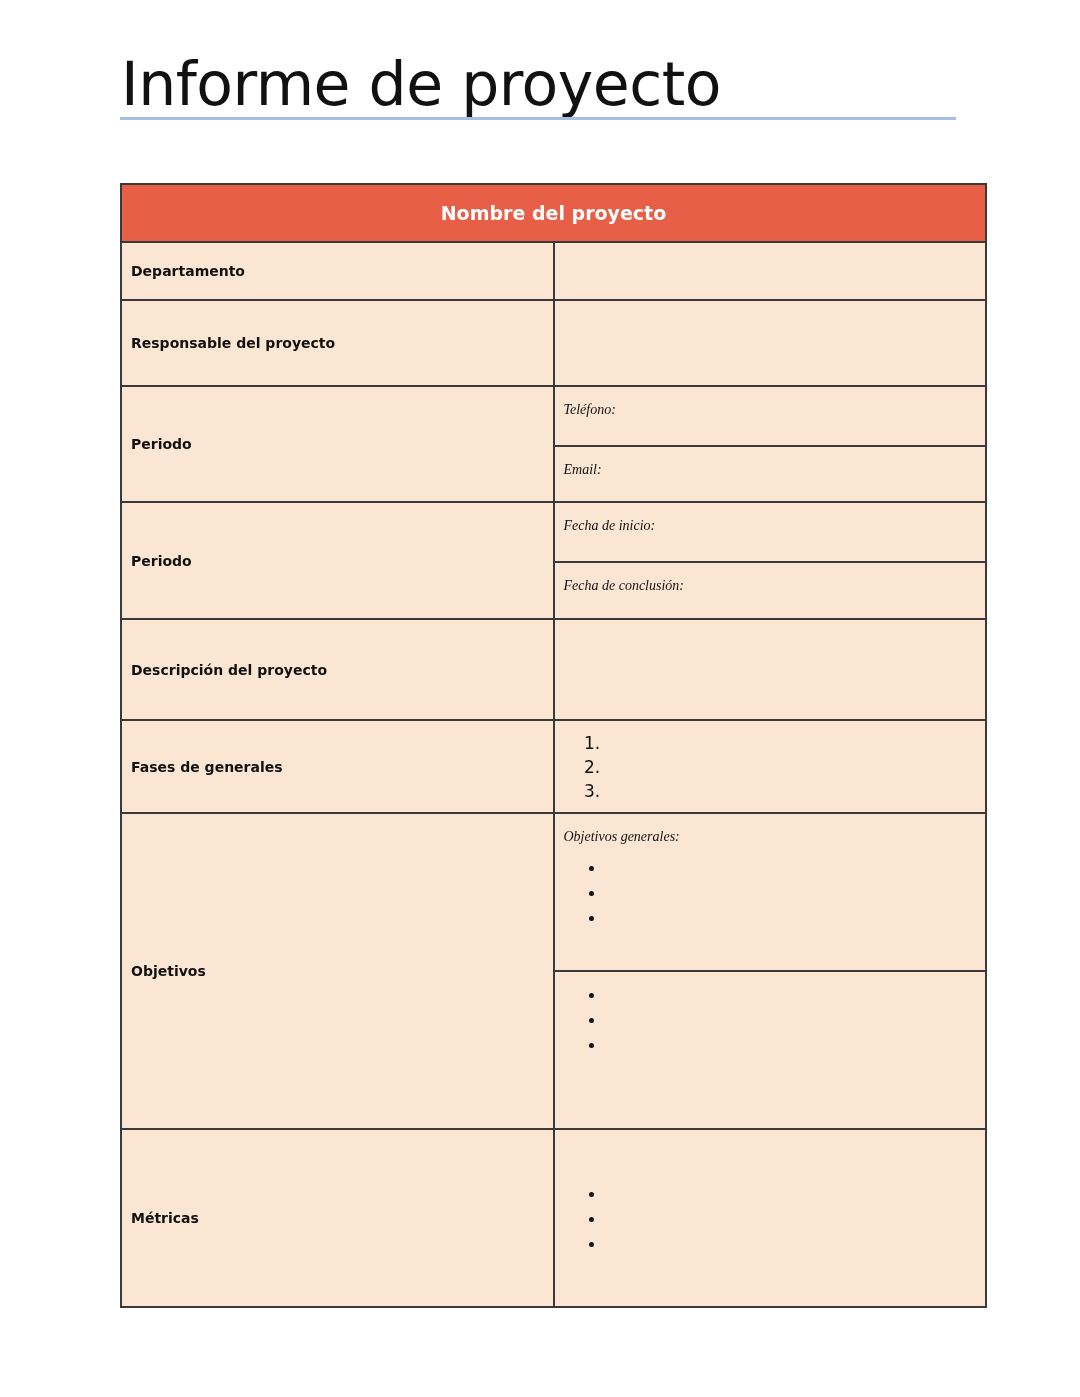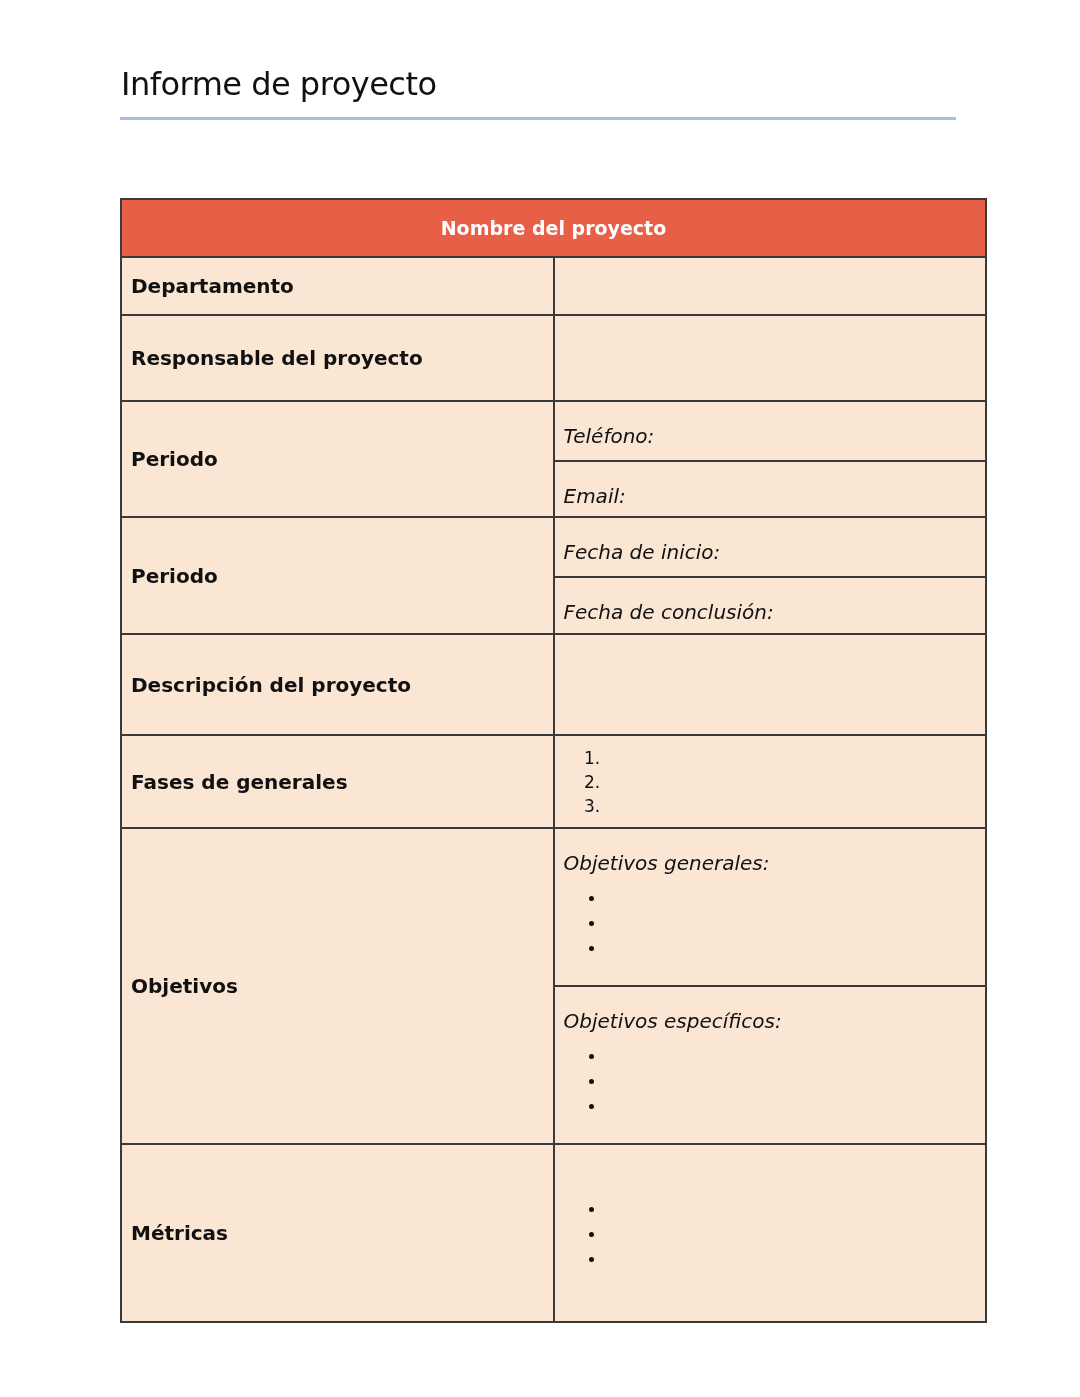--- a/index.html
+++ b/index.html
@@ -1,24 +1,24 @@
 <!DOCTYPE html>
 <html><head>
   <meta charset="utf-8">
   <style>
     html, body { margin: 0; padding: 0; background: #ffffff; }
     body { width: 1080px; height: 1397px; position: relative; font-family: "DejaVu Sans", sans-serif; color: #111; }
-    .title { position: absolute; left: 121px; top: 54px; font-size: 32px; font-weight: normal; letter-spacing: -0.5px; margin: 0; line-height: 60px; color: #111; }
+    .title { position: absolute; left: 121px; top: 54px; font-size: 60px; font-weight: normal; letter-spacing: -0.5px; margin: 0; line-height: 60px; color: #111; }
     .title-rule { position: absolute; left: 120px; top: 117px; width: 836px; height: 3px; background: #a4bfe2; }
-    .tbl { position: absolute; left: 120px; top: 198px; width: 867px; border-collapse: collapse; background: #fbe6d4; table-layout: fixed; }
-    .tbl td { border: 2px solid #3a3a3a; vertical-align: middle; padding: 0 9px; font-size: 20px; }
+    .tbl { position: absolute; left: 120px; top: 183px; width: 867px; border-collapse: collapse; background: #fbe6d4; table-layout: fixed; }
+    .tbl td { border: 2px solid #3a3a3a; vertical-align: middle; padding: 0 9px; font-size: 14px; }
     .tbl .hdr { background: #e85f47; color: #ffffff; text-align: center; font-weight: bold; height: 56px; font-size: 19px; }
     .tbl .lbl { width: 171px; font-weight: bold; line-height: 26px; }
     .tbl .val { vertical-align: top; }
-    .it { font-style: italic; padding-top: 22px; display: block; }
+    .it { font-style: italic; padding-top: 15px; display: block; font-family: Liberation Serif, serif; }
     ol, ul { margin: 0; padding: 0 0 0 42px; font-size: 17px; }
     ol li { line-height: 24px; }
     ul li { line-height: 25px; font-size: 17px; }
   </style>
 </head>
 <body>
 
 <h1 class="title">Informe de proyecto</h1>
 <div class="title-rule"></div>
 
@@ -77,21 +77,20 @@
       <span class="it">Objetivos generales:</span>
       <ul style="margin-top:10px;">
         <li></li>
         <li></li>
         <li></li>
       </ul>
     </td>
   </tr>
   <tr style="height:158px;">
     <td class="val">
-      <span class="it">Objetivos específicos:</span>
       <ul style="margin-top:10px;">
         <li></li>
         <li></li>
         <li></li>
       </ul>
     </td>
   </tr>
   <tr style="height:178px;">
     <td class="lbl">Métricas</td>
     <td class="val" style="vertical-align:middle;">

